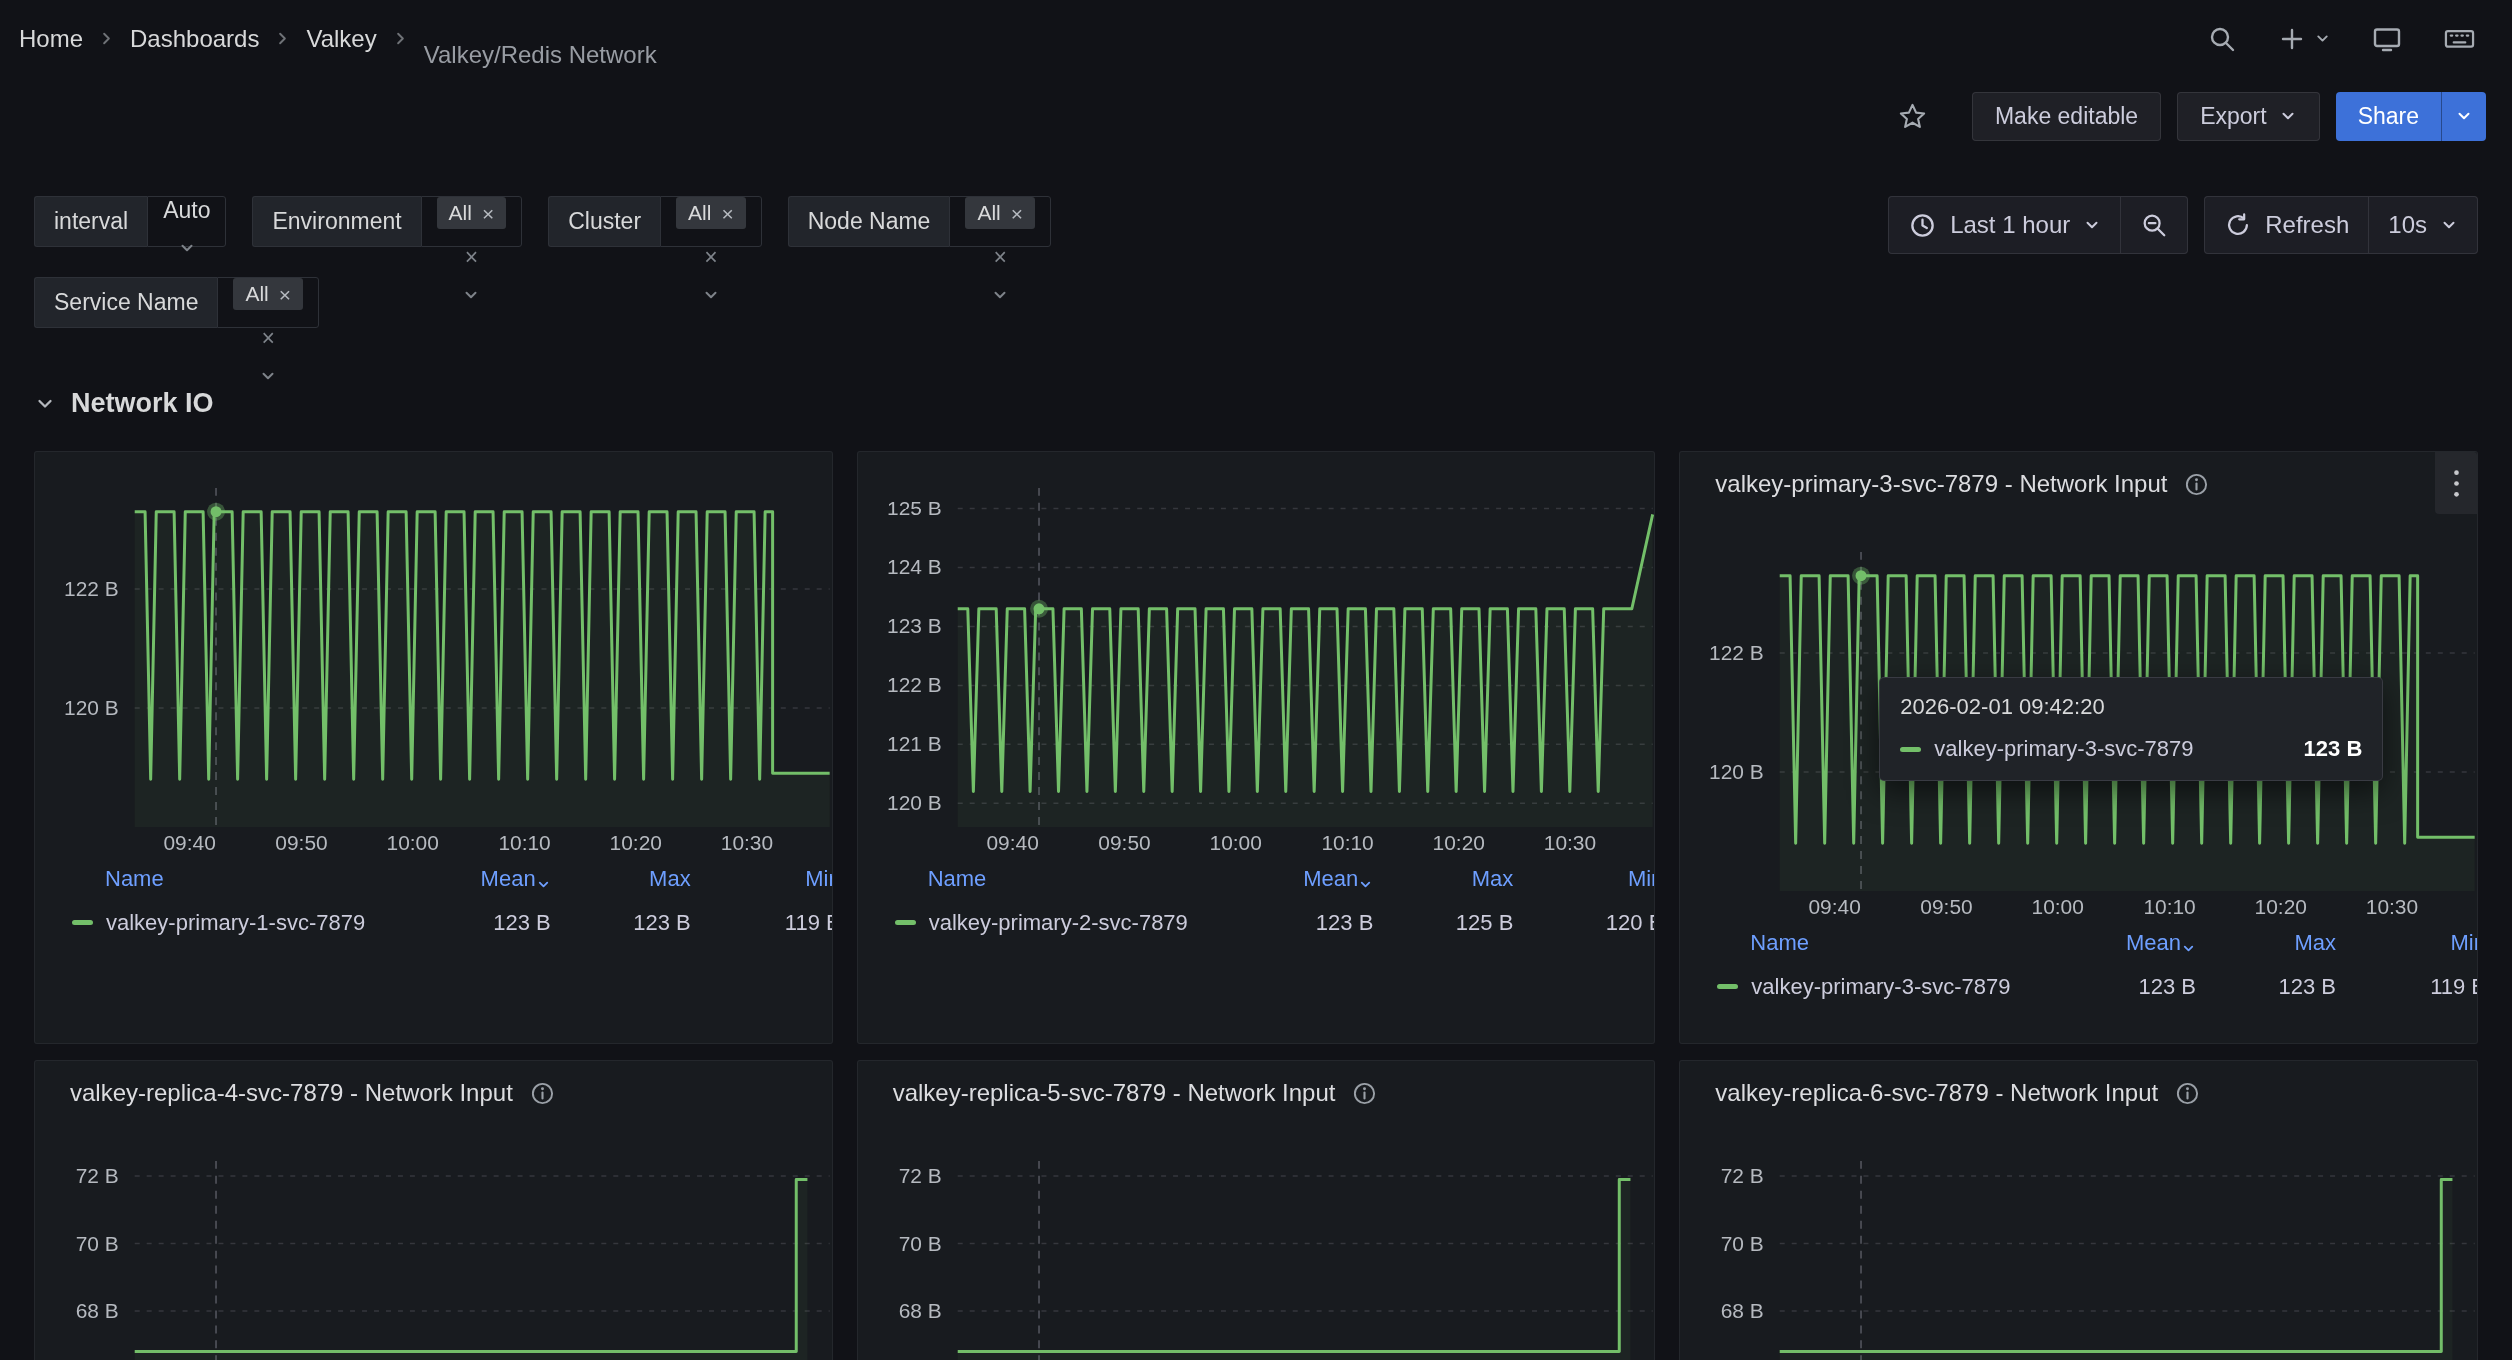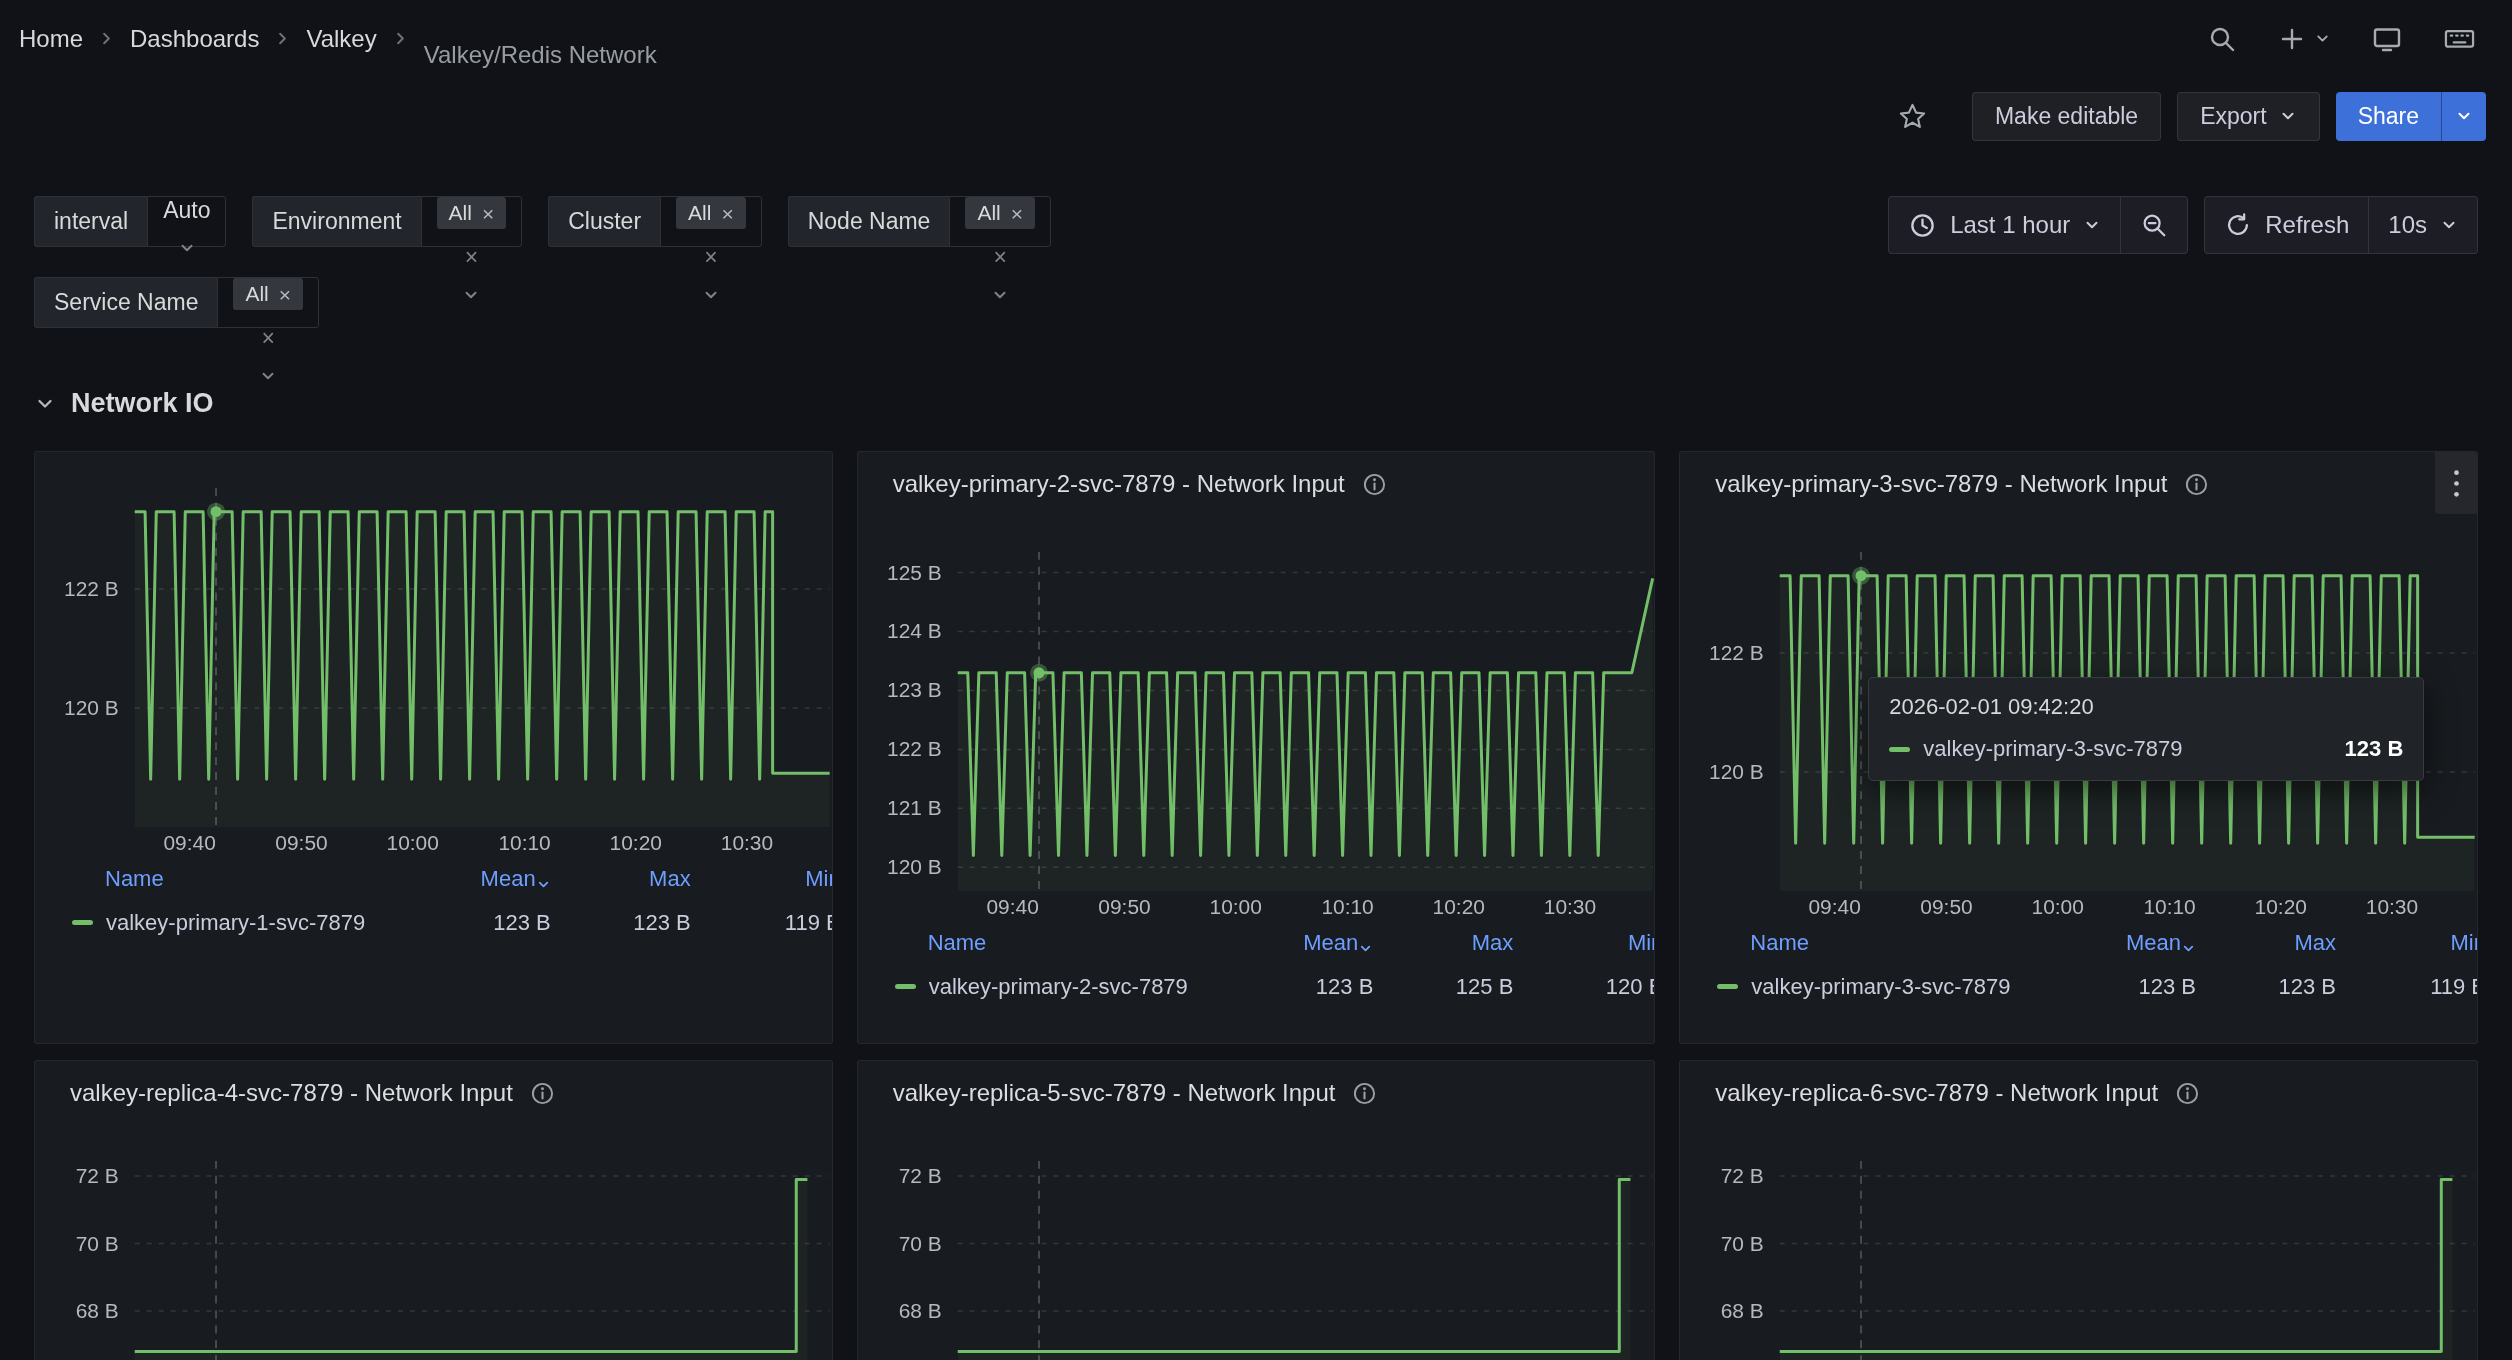--- a/index.html
+++ b/index.html
@@ -80,21 +80,21 @@
   .legend-head { height:44px; color:#6e9fff; font-size:22px; font-weight:500; }
   .legend-row  { height:44px; font-size:22px; color:#ccccdc; }
   .cellr { display:flex; justify-content:flex-end; align-items:flex-end; 
            padding-right:10px; cursor:pointer; white-space:nowrap; }
   .cell-name { padding-left:33px; cursor:pointer; }
   .series-cell { display:flex; align-items:center; gap:13px; min-width:0; }
   .swatch { width:21px; height:5px; border-radius:3px; background:#73bf69; flex:none; }
   .series-name { cursor:pointer; white-space:nowrap; }
   .val { text-align:right; padding-right:10px; white-space:nowrap; }
 
-  .tooltip { position:absolute; left:188px; top:161px; width:556px; background:#202328;
+  .tooltip { position:absolute; left:199px; top:161px; width:504px; background:#202328;
              border:1px solid rgba(204,204,220,0.15); border-radius:5px;
              box-shadow:0 10px 30px rgba(0,0,0,0.55); z-index:5; }
   .tooltip-head { padding:16px 20px 8px; font-size:22px; color:#d8d9da; font-weight:500; }
   .tooltip-row { display:flex; align-items:center; gap:13px; padding:8px 20px 18px; font-size:22px; }
   .tooltip-name { color:#ccccdc; flex:1; white-space:nowrap; }
   .tooltip-val { color:#ffffff; font-weight:700; }
 
   .kebab { position:absolute; top:0; right:0; width:42px; height:62px; background:#25272c;
            display:flex; align-items:center; justify-content:center; border-radius:0 3px 0 4px;
            z-index:6; cursor:pointer; color:#c7c8cc; }
@@ -357,30 +357,20 @@
           <span class="swatch" style="background: rgb(115, 191, 105);"></span>
           <span class="series-name">valkey-primary-1-svc-7879</span>
         </span>
         <span class="val">123 B</span>
         <span class="val">123 B</span>
         <span class="val">119 B</span>
       </div>
     </div>
   </div>
     <div class="panel">
-    <div class="panel-header">
-      <span class="panel-title">valkey-primary-2-svc-7879 - Network Input</span>
-      <span class="info">
-        <svg viewBox="0 0 26 26" width="25" height="25">
-            <circle cx="13" cy="13" r="10" fill="none" stroke="currentColor" stroke-width="2"></circle>
-            <line x1="13" y1="12" x2="13" y2="18.2" stroke="currentColor" stroke-width="2.2" stroke-linecap="round"></line>
-            <circle cx="13" cy="8" r="1.5" fill="currentColor"></circle>
-          </svg>
-      </span>
-    </div>
     <div class="panel-chart">
         <svg viewBox="0 0 799 406" class="chart">
           <line x1="100" x2="797" y1="56.69565217391272" y2="56.69565217391272" stroke="rgba(204,204,220,0.16)" stroke-width="1.5" stroke-dasharray="5 7"></line>
           <text x="84" y="63.69565217391272" text-anchor="end" fill="#b6bac0" font-size="21" font-family="Liberation Sans, DejaVu Sans, sans-serif">125 B</text>
           <line x1="100" x2="797" y1="115.82608695652141" y2="115.82608695652141" stroke="rgba(204,204,220,0.16)" stroke-width="1.5" stroke-dasharray="5 7"></line>
           <text x="84" y="122.82608695652141" text-anchor="end" fill="#b6bac0" font-size="21" font-family="Liberation Sans, DejaVu Sans, sans-serif">124 B</text>
           <line x1="100" x2="797" y1="174.9565217391301" y2="174.9565217391301" stroke="rgba(204,204,220,0.16)" stroke-width="1.5" stroke-dasharray="5 7"></line>
           <text x="84" y="181.9565217391301" text-anchor="end" fill="#b6bac0" font-size="21" font-family="Liberation Sans, DejaVu Sans, sans-serif">123 B</text>
           <line x1="100" x2="797" y1="234.08695652173878" y2="234.08695652173878" stroke="rgba(204,204,220,0.16)" stroke-width="1.5" stroke-dasharray="5 7"></line>
           <text x="84" y="241.08695652173878" text-anchor="end" fill="#b6bac0" font-size="21" font-family="Liberation Sans, DejaVu Sans, sans-serif">122 B</text>

